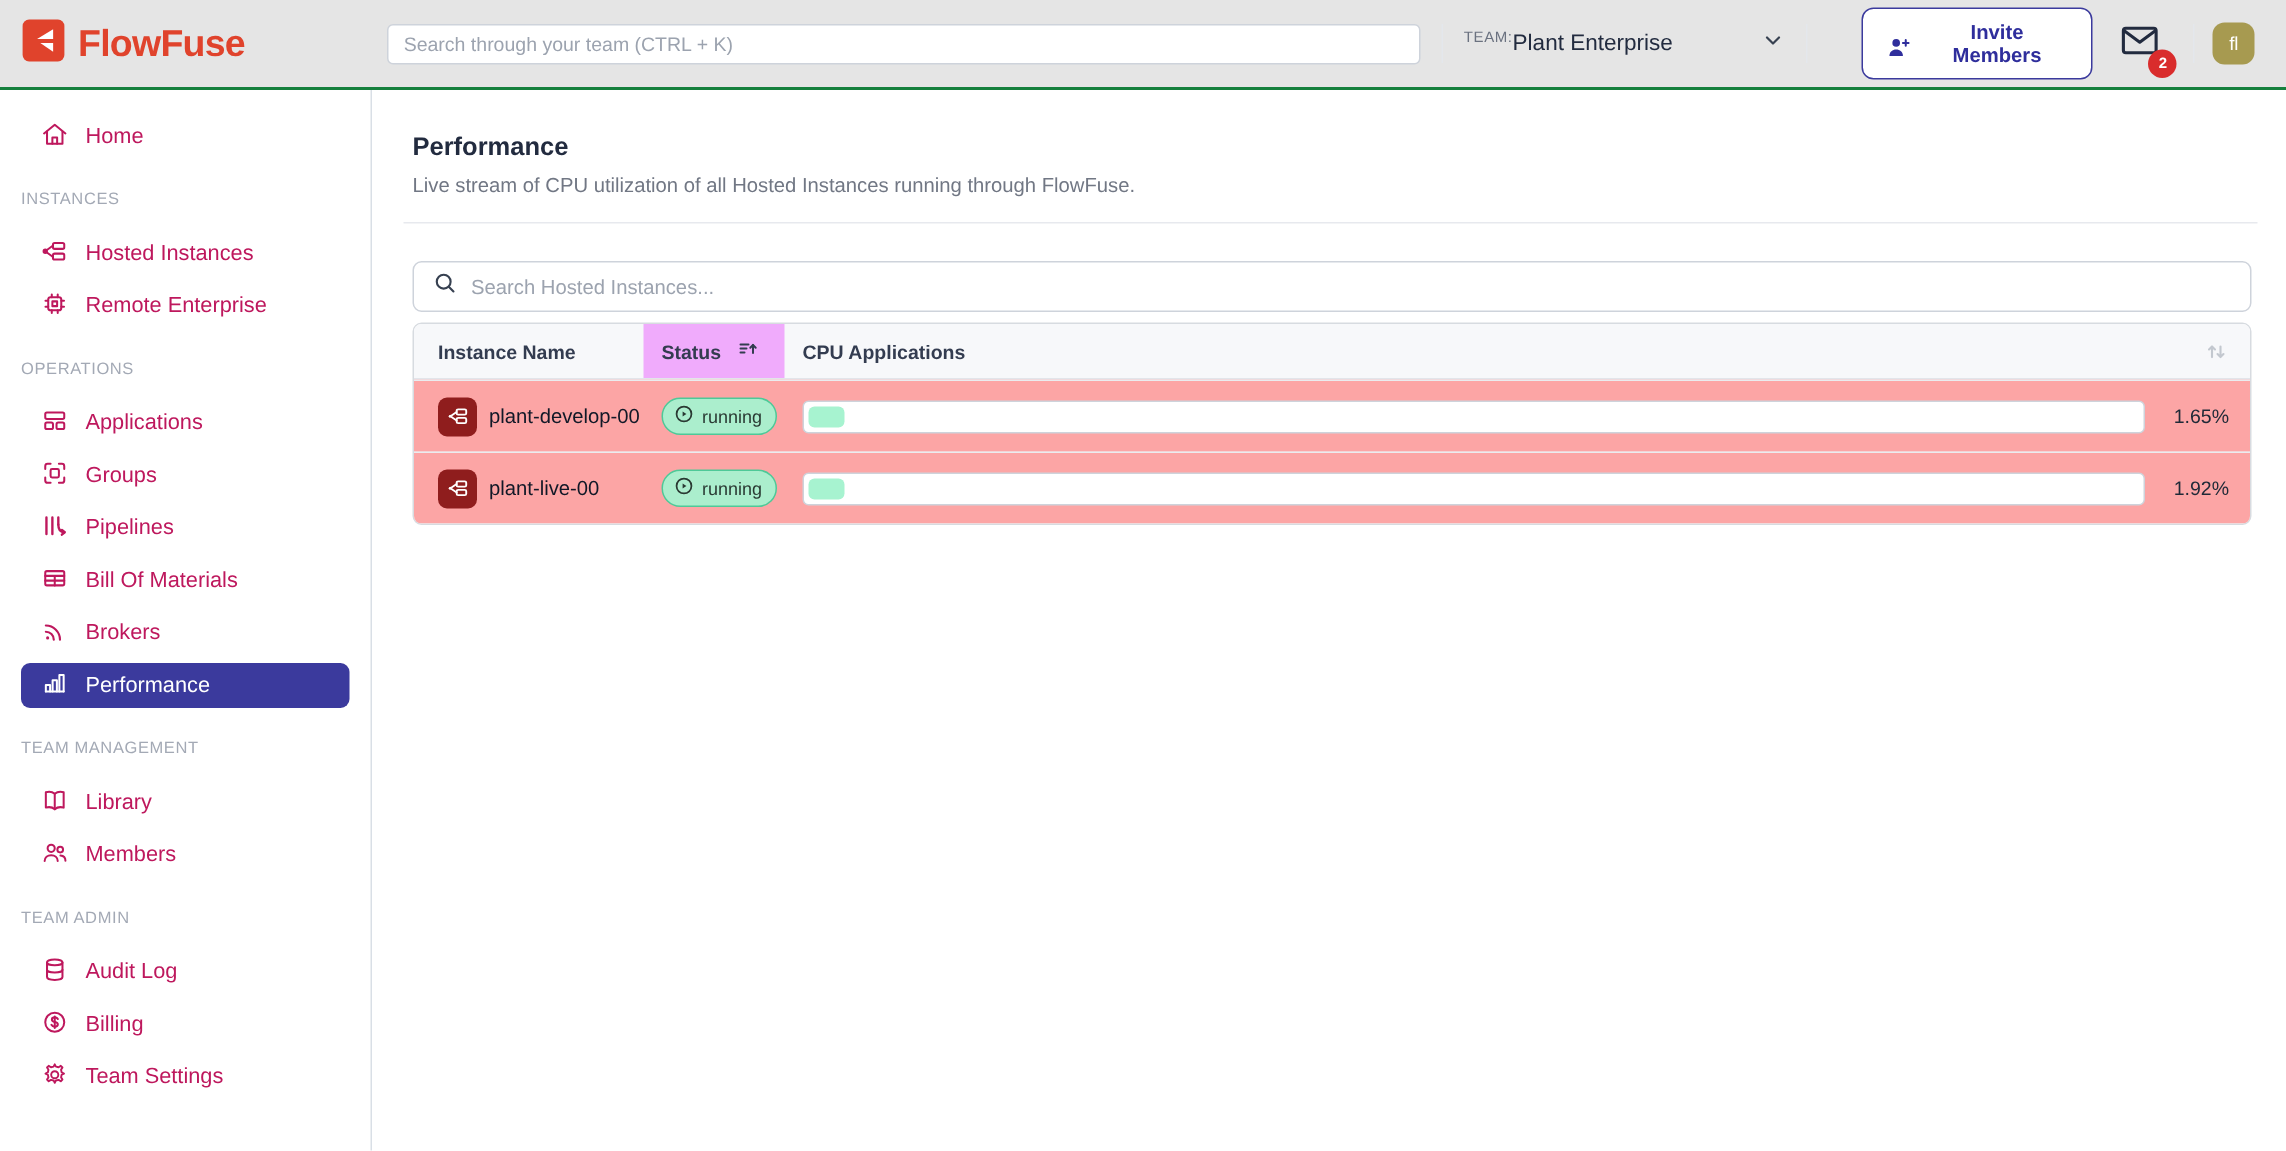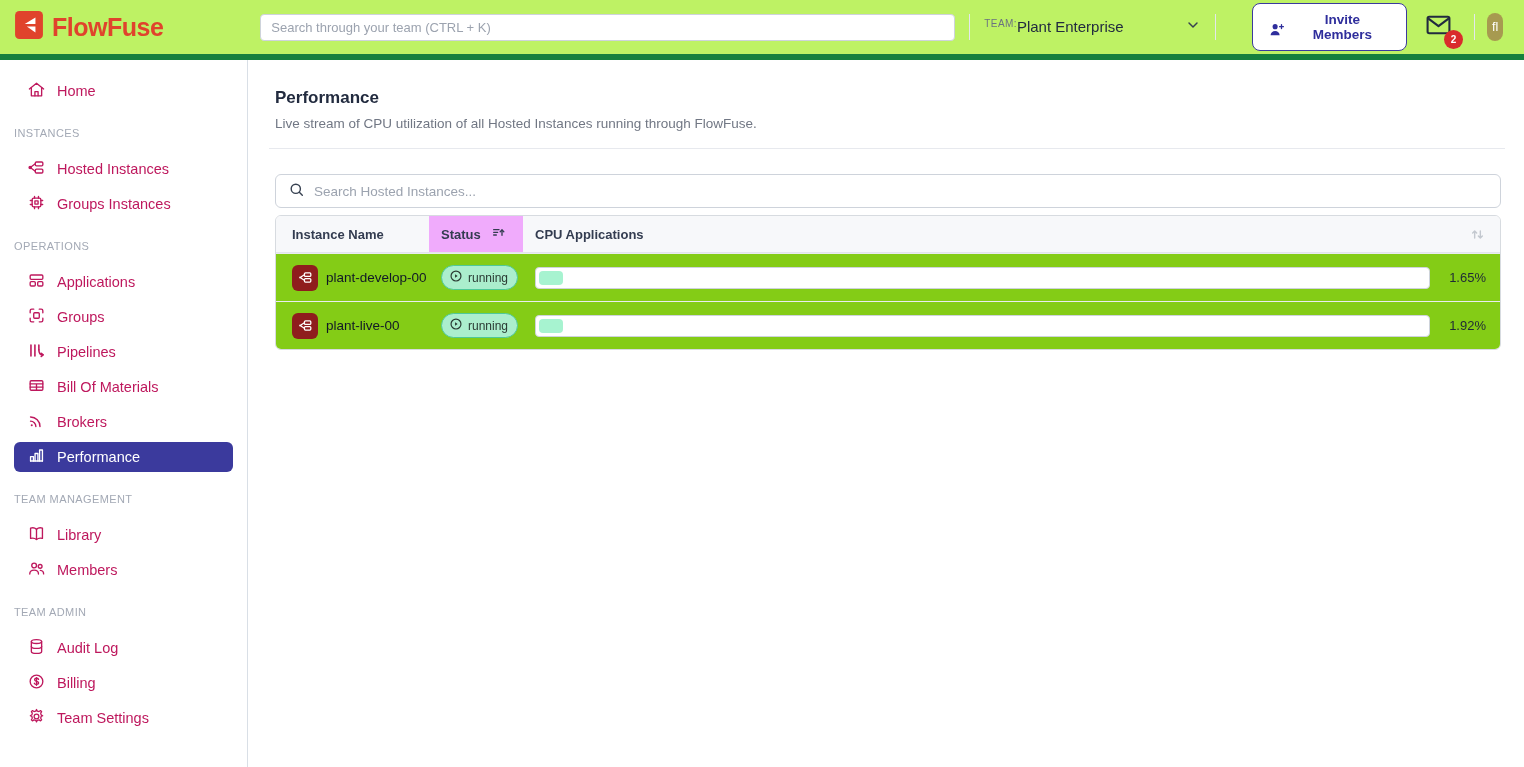--- a/index.html
+++ b/index.html
@@ -1,40 +1,40 @@
 <!DOCTYPE html>
 <html><head>
 <meta charset="utf-8">
 <style>
   * { box-sizing: border-box; margin: 0; padding: 0; }
   html,body { width:1524px; height:767px; overflow:hidden; background:#fff;
     font-family:"Liberation Sans", sans-serif; color:#2B3345; }
 
   
   .topbar { position:absolute; top:0; left:0; width:1524px; height:60px;
-    display:flex; align-items:center; background:#bef264; border-bottom:6px solid #15803d; z-index:5; }
+    display:flex; align-items:center; background:#e5e5e5; border-bottom:2px solid #15803d; z-index:5; }
   .logo-wrap { width:248px; display:flex; align-items:center; padding-left:14px; gap:8px; }
   .logo-text { font-size:25px; font-weight:700; letter-spacing:-0.5px; color:#E0432C; }
   .top-search { width:700px; height:27px; margin-left:14px; border:1px solid #CED3DB; border-radius:4px;
     padding:0 10px; font-size:13px; color:#374151; outline:none; font-family:inherit; }
   .top-search::placeholder { color:#9CA3AF; }
   .vdiv { width:1px; height:26px; background:#E4E7EC; margin:0 14px; flex:none; }
   .team-select { display:flex; align-items:center; width:218px; cursor:pointer; }
   .team-texts { display:flex; flex-direction:row; line-height:1.25; }
   .team-label { font-size:10px; color:#6B7280; letter-spacing:0.4px; }
   .team-name { font-size:15px; color:#222B3F; }
   .team-select .chev { margin-left:auto; color:#374151; }
   .invite-btn { display:flex; align-items:flex-end; gap:8px; margin-left:22px; padding:8px 15px;
     border:1.5px solid #3B3A9D; border-radius:8px; background:#fff; color:#2F2E9C;
     font-size:13.5px; font-weight:700; cursor:pointer; font-family:inherit; }
   .mail-wrap { position:relative; margin:0 4px 0 18px; cursor:pointer; color:#222B3F; }
   .mail-badge { position:absolute; right:-11px; bottom:-8px; width:19px; height:19px; border-radius:50%;
     background:#D92C2C; color:#fff; font-size:10px; font-weight:700;
     display:flex; align-items:center; justify-content:center; }
-  .avatar { width:16px; height:28px; border-radius:8px; background:#A79A50; color:#fff;
+  .avatar { width:28px; height:28px; border-radius:8px; background:#A79A50; color:#fff;
     font-size:12.5px; display:flex; align-items:center; justify-content:center;
     margin-right:21px; cursor:pointer; }
 
   
   .sidebar { position:absolute; top:60px; left:0; bottom:0; width:248px; background:#fff;
     border-right:1px solid #D9DFE6; padding-top:16px; }
   .nav-section { margin:21px 14px 15px; font-size:11px; color:#A3A9B5; letter-spacing:0.4px; }
   .nav-item { display:flex; align-items:center; gap:11px; height:30px; margin:0 14px 5px;
     padding:0 10px 0 13px; border-radius:6px; font-size:14.5px; color:#be185d; cursor:pointer; }
   .nav-item svg { flex:none; }
@@ -54,21 +54,21 @@
 
   .table { margin-top:7px; border:1px solid #D7DBE0; border-radius:6px; overflow:hidden; }
   .thead { display:flex; align-items:stretch; height:37px; background:#F7F8FA;
     border-bottom:1px solid #E2E5EA; font-size:13px; font-weight:700; color:#333C50; }
   .th { display:flex; align-items:center; }
   .th-name { width:153px; padding-left:16px; }
   .th-status { width:94px; padding-left:12px; background:#f0abfc; gap:10px; cursor:pointer; }
   .th-cpu { flex:1; padding-left:12px; }
   .th-sort { width:56px; justify-content:flex-end; padding-right:14px; color:#C3C8CF; cursor:pointer; }
 
-  .trow { display:flex; align-items:center; height:48px; background:#84cc16; border-top:1px solid #EAECEF; cursor:pointer; }
+  .trow { display:flex; align-items:center; height:48px; background:#fca5a5; border-top:1px solid #EAECEF; cursor:pointer; }
   .trow:first-of-type { border-top:none; }
   .td-name { width:153px; padding-left:16px; display:flex; align-items:center; gap:8px;
     font-size:13.5px; color:#111827; }
   .inst-icon { width:26px; height:26px; border-radius:6px; background:#8F1D1D; color:#fff;
     display:flex; align-items:center; justify-content:center; flex:none; }
   .td-status { width:94px; padding-left:12px; }
   .badge { display:inline-flex; align-items:center; gap:5px; padding:3px 9px 3px 7px;
     border:1px solid #4EC998; border-radius:999px; background:#ABEECD; color:#2A3A33; font-size:12px; }
   .td-cpu { flex:1; display:flex; align-items:center; padding-left:12px; }
   .bar { flex:1; height:22px; border:1px solid #CED3DB; border-radius:4px; background:#fff;
@@ -164,21 +164,21 @@
   </div>
 
   <div class="nav-item">
     <span>
       <svg width="19" height="19" viewBox="0 0 24 24" fill="none" stroke="currentColor" stroke-width="1.7" stroke-linecap="round" stroke-linejoin="round">
         <rect x="6.5" y="6.5" width="11" height="11" rx="2"></rect>
         <rect x="10" y="10" width="4" height="4"></rect>
         <path d="M9.5 6.5V4.2M14.5 6.5V4.2M9.5 19.8v-2.3M14.5 19.8v-2.3M6.5 9.5H4.2M6.5 14.5H4.2M19.8 9.5h-2.3M19.8 14.5h-2.3"></path>
       </svg>
     </span>
-    <span>Groups Instances</span>
+    <span>Remote Enterprise</span>
   </div>
 
   <div class="nav-section">OPERATIONS</div>
 
   <div class="nav-item">
     <span>
       <svg width="19" height="19" viewBox="0 0 24 24" fill="none" stroke="currentColor" stroke-width="1.7" stroke-linecap="round" stroke-linejoin="round">
         <rect x="4" y="5" width="16" height="5.5" rx="1.4"></rect>
         <rect x="4" y="13.5" width="6.5" height="5.5" rx="1.4"></rect>
         <rect x="13.5" y="13.5" width="6.5" height="5.5" rx="1.4"></rect>

